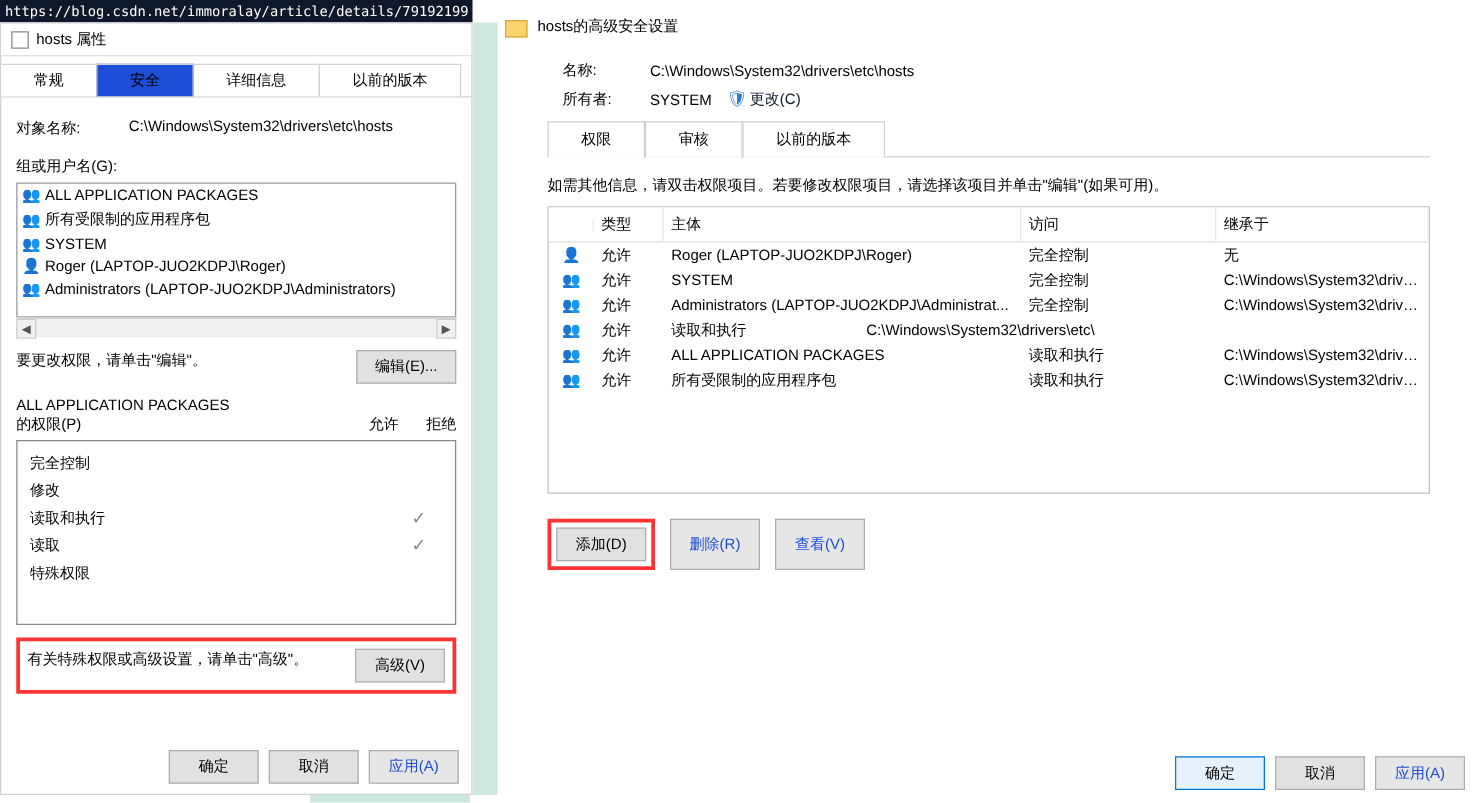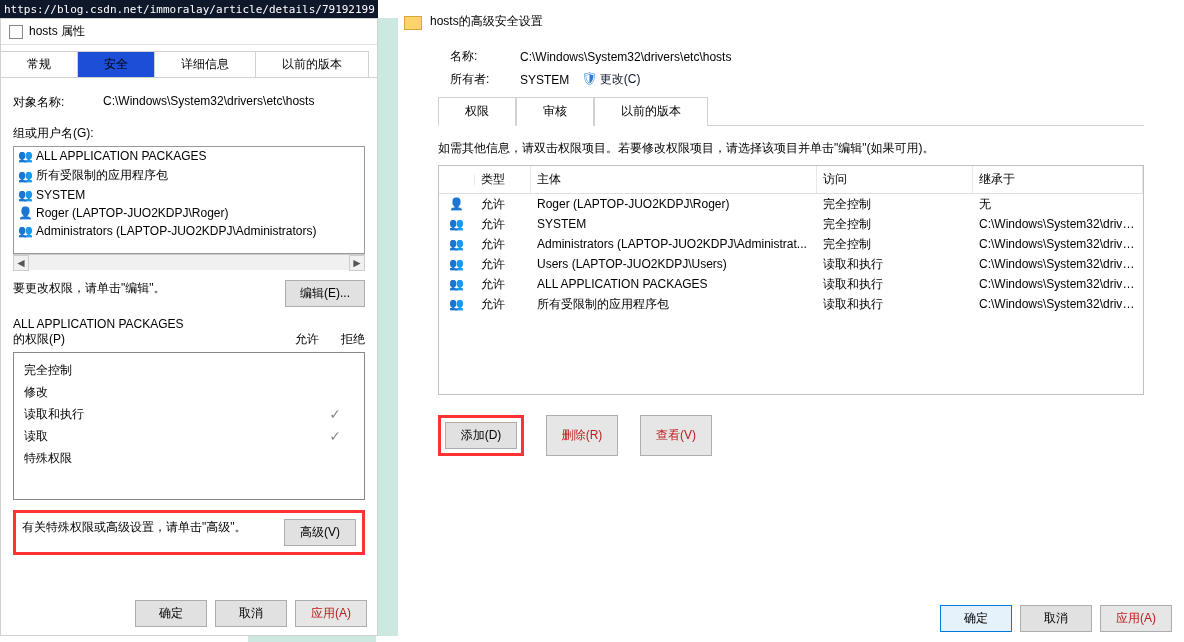--- a/index.html
+++ b/index.html
@@ -15,21 +15,21 @@
 .pane{padding:10px 12px 6px 12px;border-top:1px solid #d1d1d1;}
 .row{display:flex;align-items:flex-start;margin:6px 0;}
 .row .label{width:90px;}
 .group-list{border:1px solid #999;height:108px;overflow-y:scroll;margin-top:4px;}
 .group-item{padding:2px 4px;display:flex;align-items:center;}
 .group-item .gi-icon{width:18px;display:inline-block;}
 .perm-box{border:1px solid #888;margin-top:4px;height:148px;padding:6px 10px;}
 .perm-row{display:flex;justify-content:space-between;align-items:center;height:22px;}
 .check{color:#888;font-size:14px;width:38px;text-align:center;}
 .btn{background:#e1e1e1;border:1px solid #adadad;padding:4px 14px;cursor:pointer;min-width:72px;text-align:center;}
-.btn-disabled{color:#b91c1c;background:#e6e6e6;}
+.btn-disabled{color:#1d4ed8;background:#e6e6e6;}
 .dlg-btns{display:flex;gap:8px;justify-content:flex-end;padding:8px 10px;position:absolute;bottom:0;right:0;left:0;}
 .highlight-red{border:3px solid #ff3333;}
 .right-dialog{position:absolute;top:0;left:398px;width:786px;height:642px;background:#fff;}
 .r-title{height:30px;display:flex;align-items:flex-end;padding:0 6px;}
 .r-title .folder-icon{width:18px;height:14px;background:#ffd36b;border:1px solid #d6a637;margin-right:8px;}
 .r-pane{padding:12px 40px 0 40px;}
 .r-row{display:flex;align-items:center;margin:6px 12px;}
 .r-row .rlabel{width:70px;}
 .shield{color:#2d7cd6;font-size:13px;margin-right:2px;}
 .link{color:#0f172a;cursor:pointer;}
@@ -41,21 +41,21 @@
 .pt-head{display:flex;background:#fff;border-bottom:1px solid #e0e0e0;align-items:center;}
 .pt-head div{padding:5px 6px;border-right:1px solid #e8e8e8;}
 .pt-body{height:200px;}
 .pt-row{display:flex;align-items:center;height:20px;}
 .pt-row div{padding:1px 6px;overflow:hidden;white-space:nowrap;text-overflow:ellipsis;}
 .col-icon{width:36px;text-align:center;}
 .col-type{width:56px;}
 .col-principal{width:286px;}
 .col-access{width:156px;}
 .col-inherit{flex:1;}
-.action-btns{display:flex;gap:22px;margin-top:20px;}
+.action-btns{display:flex;gap:12px;margin-top:20px;}
 .r-footer{display:flex;gap:8px;justify-content:flex-end;padding:10px 12px;position:absolute;bottom:0;right:0;left:0;}
 .btn-primary{border:1px solid #0078d7;background:#e5f1fb;}
 .hscroll{height:16px;border-top:1px solid #ccc;background:#f0f0f0;display:flex;align-items:center;}
 .hscroll .arrow{width:16px;text-align:center;color:#555;border:1px solid #ccc;}
 .ghost-bar{position:absolute;left:378px;top:18px;width:21px;height:618px;background:#cce8e1;}
 .ghost-bar2{position:absolute;left:248px;top:632px;width:128px;height:10px;background:#cce8e1;}
 .u-single{color:#5a9c59;}
 .u-multi{color:#4a7ab5;}
 </style>
 </head>
@@ -201,21 +201,20 @@
           <div class="pt-row">
             <div class="col-icon u-multi">👥</div>
             <div class="col-type">允许</div>
             <div class="col-principal">Administrators (LAPTOP-JUO2KDPJ\Administrat...</div>
             <div class="col-access">完全控制</div>
             <div class="col-inherit">C:\Windows\System32\drivers\etc\</div>
           </div>
           <div class="pt-row">
             <div class="col-icon u-multi">👥</div>
             <div class="col-type">允许</div>
-            <div class="col-principal">Users (LAPTOP-JUO2KDPJ\Users)</div>
             <div class="col-access">读取和执行</div>
             <div class="col-inherit">C:\Windows\System32\drivers\etc\</div>
           </div>
           <div class="pt-row">
             <div class="col-icon u-multi">👥</div>
             <div class="col-type">允许</div>
             <div class="col-principal">ALL APPLICATION PACKAGES</div>
             <div class="col-access">读取和执行</div>
             <div class="col-inherit">C:\Windows\System32\drivers\etc\</div>
           </div>

